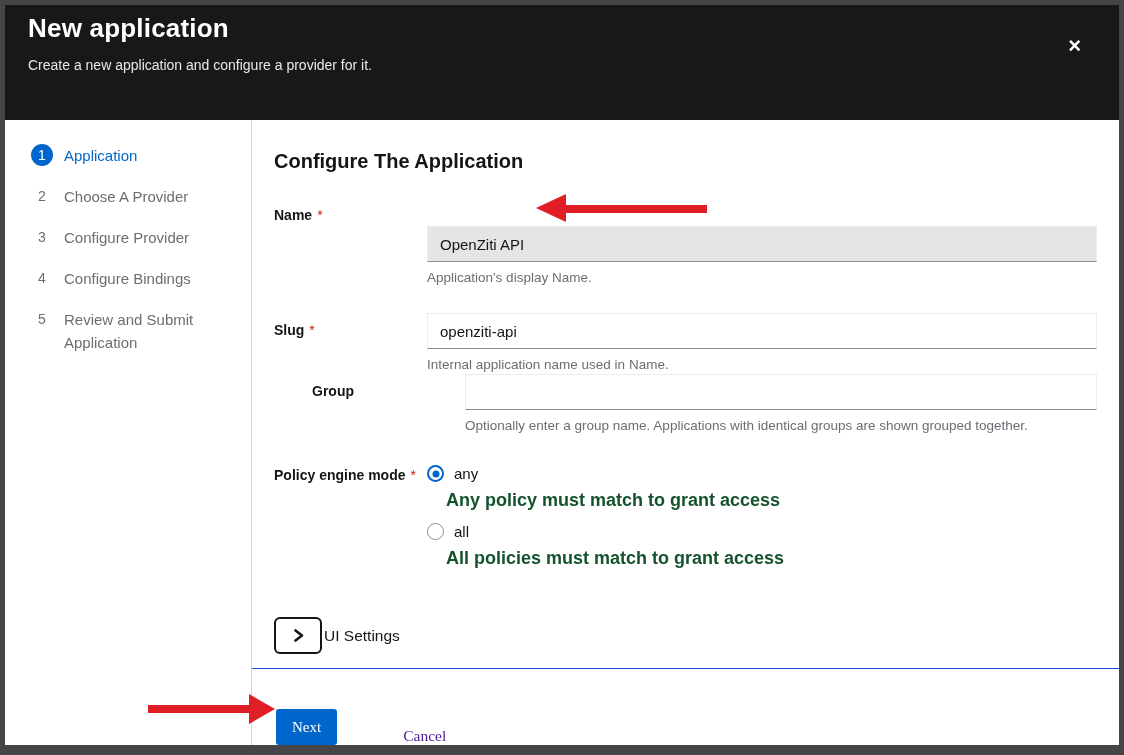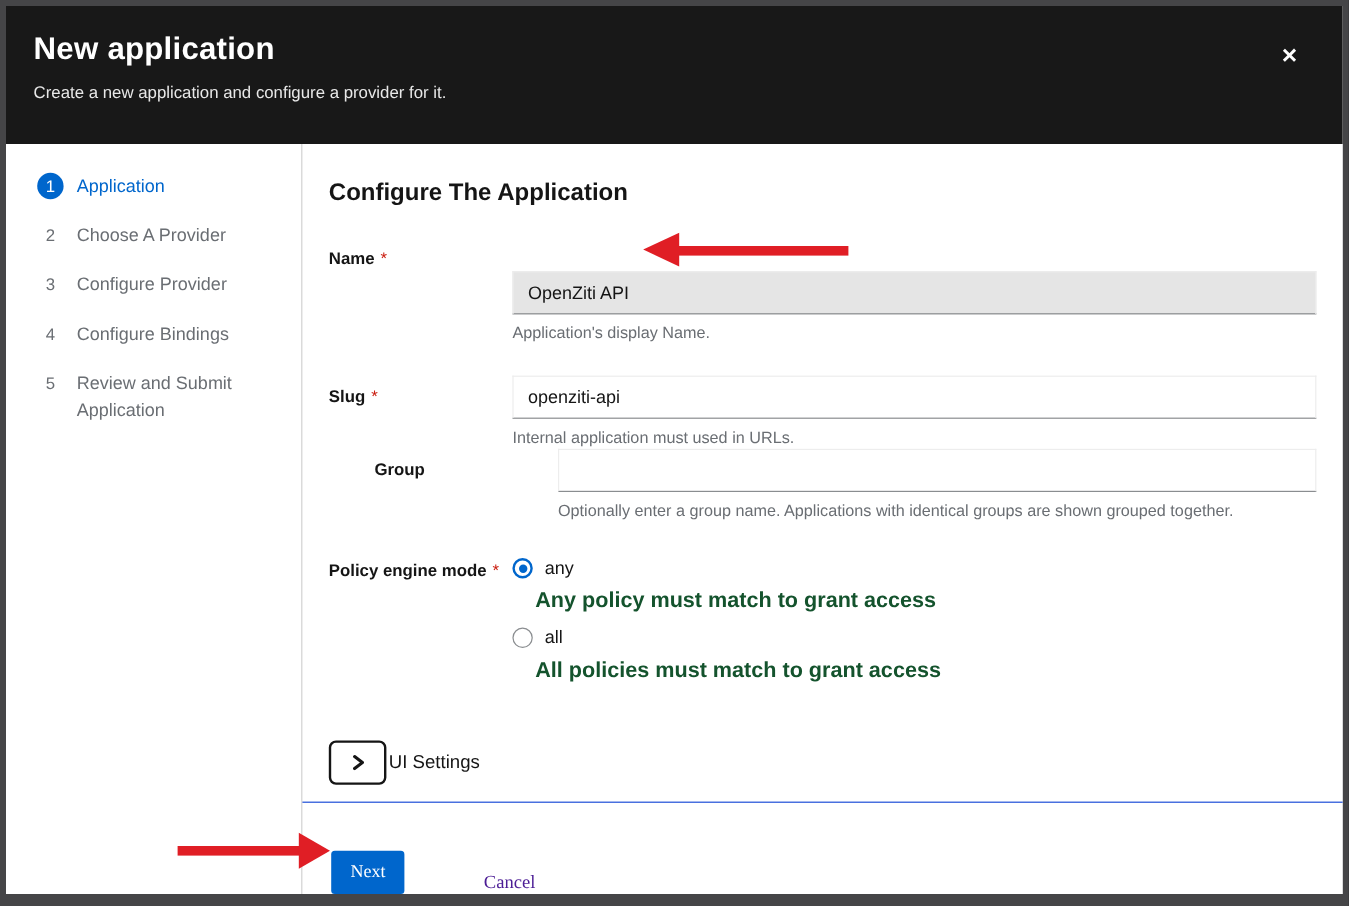--- a/index.html
+++ b/index.html
@@ -6,21 +6,21 @@
   html,body { margin:0; padding:0; background:#2a2a2c; }
   body { width:1124px; height:755px; font-family:"Liberation Sans", sans-serif; }
 
   .frame {
     position:relative; width:1124px; height:755px;
     background:#454547; padding:5px 5px 10px 5px;
   }
   .modal { width:100%; height:100%; background:#fff; display:flex; flex-direction:column; overflow:hidden; }
 
   
-  .modal-header { flex:0 0 115px; background:#181818; padding:20px 24px 0 23px; position:relative; }
+  .modal-header { flex:0 0 115px; background:#181818; padding:8px 24px 0 23px; position:relative; }
   .modal-title { margin:0; font-size:26px; font-weight:700; color:#ffffff; letter-spacing:0.2px; }
   .modal-subtitle { margin-top:13px; font-size:14px; color:#e8e8e8; }
   .close-btn { position:absolute; top:26px; right:30px; background:none; border:none; color:#fff;
                font-size:22px; font-weight:700; line-height:1; padding:4px 8px; cursor:pointer; }
 
   
   .modal-body { flex:1; display:flex; min-height:0; }
 
   .wizard-nav { flex:0 0 247px; border-right:1px solid #d2d2d2; padding:24px 12px 0 26px; }
   .step { display:flex; align-items:flex-start; margin-bottom:18px; cursor:pointer; }
@@ -134,21 +134,21 @@
               <div class="helper">Application's display Name.</div>
             </div>
           </div>
 
           <div class="form-row row-slug">
             <div class="label-col">
               <span>Slug</span><span class="req">*</span>
             </div>
             <div class="field-col">
               <input class="text-input" type="text" value="openziti-api" style="">
-              <div class="helper">Internal application must used in URLs.</div>
+              <div class="helper">Internal application name used in Name.</div>
             </div>
           </div>
 
           <div class="form-row row-group">
             <div class="label-col">
               <span>Group</span>
             </div>
             <div class="field-col">
               <input class="text-input" type="text" value="" style="">
               <div class="helper">Optionally enter a group name. Applications with identical groups are shown grouped together.</div>

